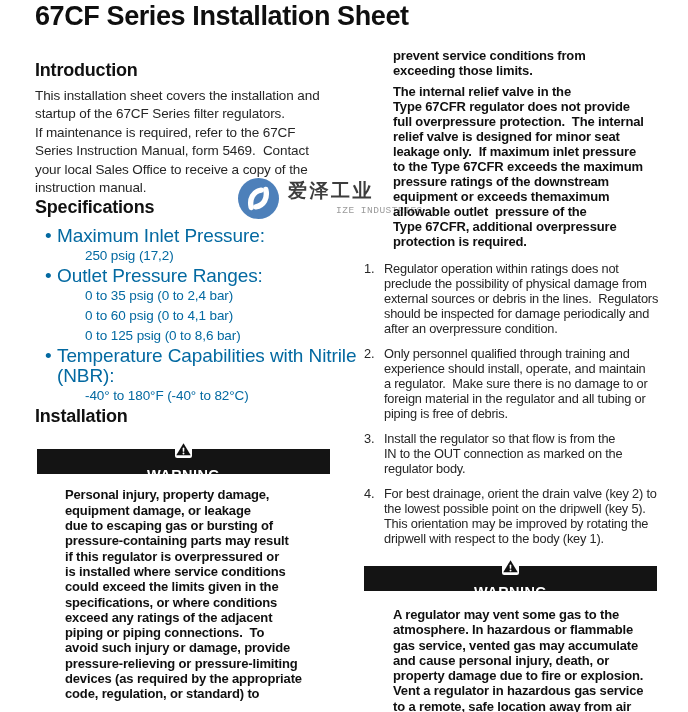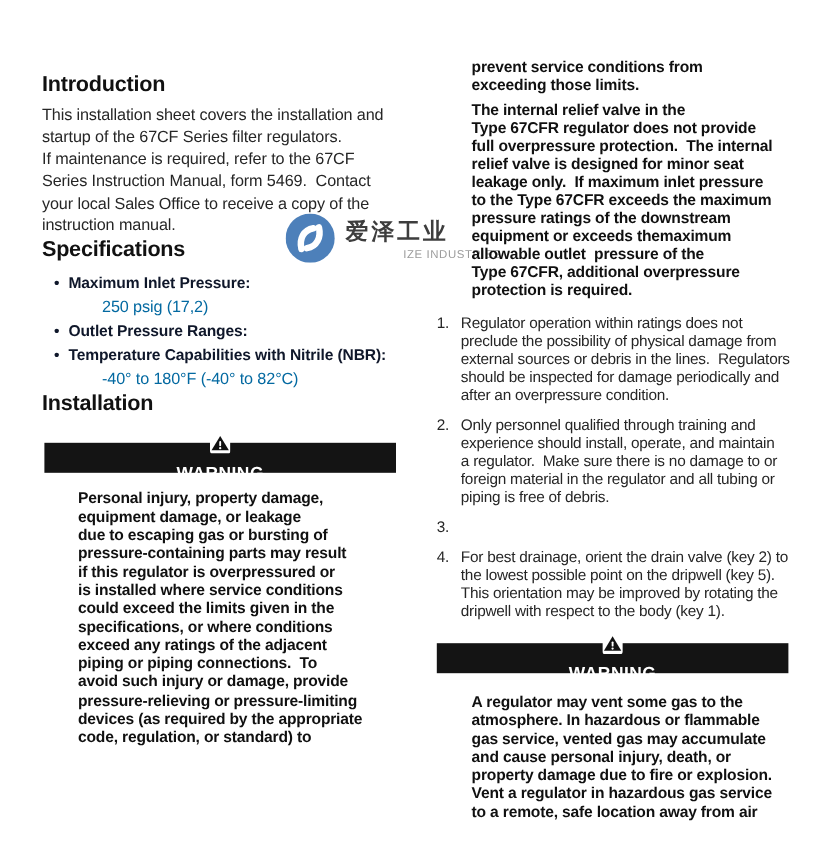--- a/index.html
+++ b/index.html
@@ -15,22 +15,22 @@
   .col-right { position:absolute; left:364px; top:48px; width:322px; }
 
   h2.sec { margin:0; font-size:18px; font-weight:700; color:#111; letter-spacing:-0.2px; }
   .intro {
     margin:6px 0 0 0; font-size:13.5px; line-height:18.4px; letter-spacing:-0.1px;
     white-space:pre-wrap; color:#262626;
   }
   .sec-specs { margin-top:3px; }
   .specs { margin-top:8px; }
   .spec-label {
-    position:relative; padding-left:22px; font-weight:700; font-size:13px;
-    line-height:20px; letter-spacing:-0.1px; color:#0f172a;
+    position:relative; padding-left:22px; font-weight:400; font-size:19px;
+    line-height:20px; letter-spacing:-0.1px; color:#0369a1;
   }
   .spec-label::before { content:"\2022"; position:absolute; left:10px; top:0; }
   .spec-values {
     padding-left:50px; font-size:13.5px; line-height:20px; white-space:pre-wrap;
     letter-spacing:-0.1px; color:#0369a1;
   }
   .sec-install { margin-top:3px; }
 
   .warn-bar {
     width:293px; height:25px; background:#141414; display:flex;
@@ -56,49 +56,53 @@
 
   .steps { margin-top:2px; }
   .step {
     display:flex; margin-top:10px; font-size:12.8px; line-height:15px;
     letter-spacing:-0.2px; color:#262626;
   }
   .step-1 { margin-top:12px; }
   .step .num { width:20px; flex:0 0 20px; }
   .step .txt { white-space:pre-wrap; }
 
-  .logo { position:absolute; left:238px; top:178px; display:flex; align-items:center; gap:9px; }
+  .logo { position:absolute; left:238px; top:178px; display:flex; align-items:flex-start; gap:9px;font-family:Liberation Mono, monospace; }
   .logo-mark svg { display:block; }
   .logo-txt { display:flex; flex-direction:column; }
   .logo-cn { font-size:19px; font-weight:700; color:#3d3d3d; letter-spacing:2.5px; white-space:nowrap; }
   .logo-en { font-size:9.5px; color:#9b9b9b; letter-spacing:0.5px; margin-top:1px; white-space:nowrap;padding-left:48px; }
 </style>
 </head>
 <body>
 
 <div class="page">
 
+  <div class="title">67CF Series Installation Sheet</div>
 
   <div class="col-left">
     <h2 class="sec">Introduction</h2>
     <p class="intro">This installation sheet covers the installation and
 startup of the 67CF Series filter regulators.
 If maintenance is required, refer to the 67CF
 Series Instruction Manual, form 5469.  Contact
 your local Sales Office to receive a copy of the
 instruction manual.</p>
 
     <h2 class="sec sec-specs">Specifications</h2>
     <div class="specs">
       <div class="spec">
         <div class="spec-label">Maximum Inlet Pressure:</div>
         <div class="spec-values">250 psig (17,2)</div>
       </div>
       <div class="spec">
         <div class="spec-label">Outlet Pressure Ranges:</div>
+        <div class="spec-values">0 to 35 psig (0 to 2,4 bar)
+0 to 60 psig (0 to 4,1 bar)
+0 to 125 psig (0 to 8,6 bar)</div>
       </div>
       <div class="spec">
         <div class="spec-label">Temperature Capabilities with Nitrile (NBR):</div>
         <div class="spec-values">-40° to 180°F (-40° to 82°C)</div>
       </div>
     </div>
 
     <h2 class="sec sec-install">Installation</h2>
 
     <div class="warn-bar warn-bar-left">
@@ -169,20 +173,23 @@
       <div class="step">
         <span class="num">2.</span>
         <span class="txt">Only personnel qualified through training and
 experience should install, operate, and maintain
 a regulator.  Make sure there is no damage to or
 foreign material in the regulator and all tubing or
 piping is free of debris.</span>
       </div>
       <div class="step">
         <span class="num">3.</span>
+        <span class="txt">Install the regulator so that flow is from the
+IN to the OUT connection as marked on the
+regulator body.</span>
       </div>
       <div class="step">
         <span class="num">4.</span>
         <span class="txt">For best drainage, orient the drain valve (key 2) to
 the lowest possible point on the dripwell (key 5).
 This orientation may be improved by rotating the
 dripwell with respect to the body (key 1).</span>
       </div>
     </div>
 

